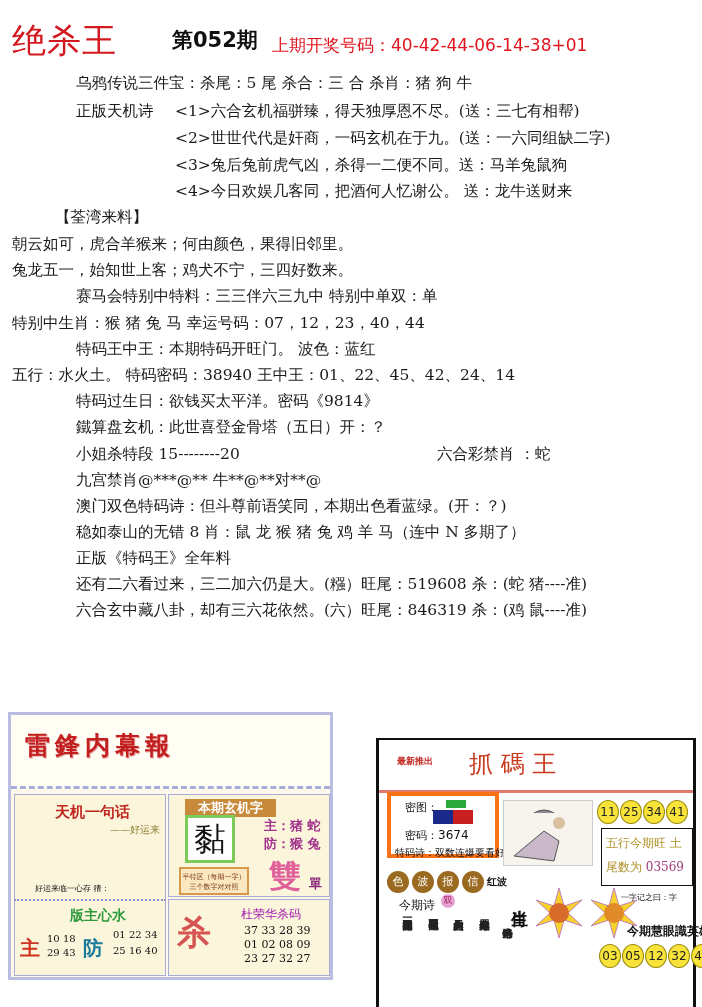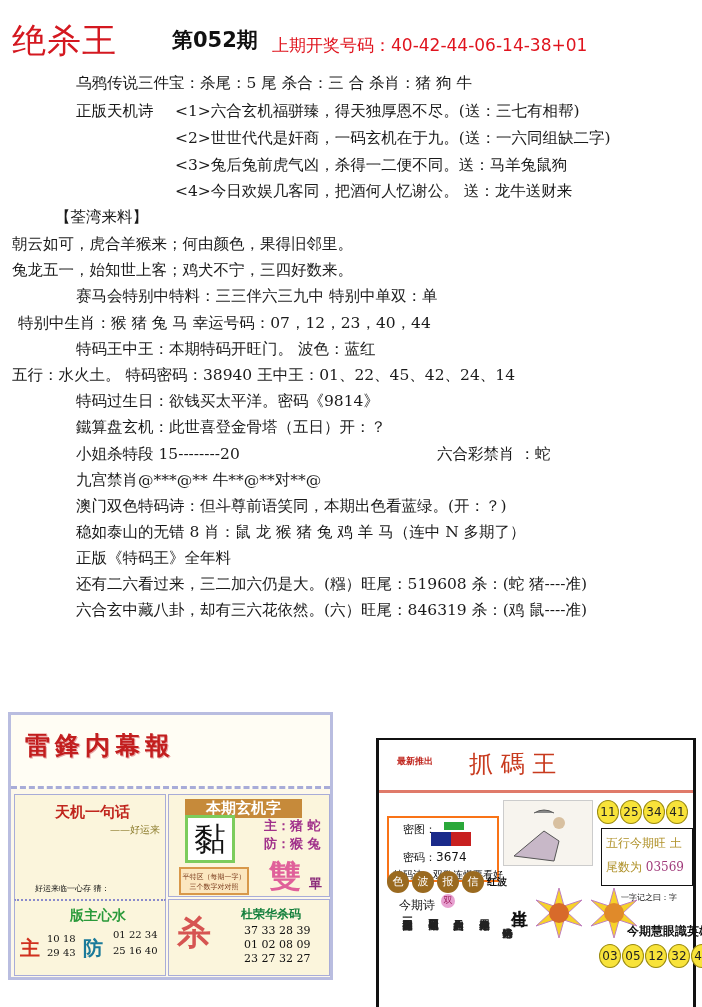--- a/index.html
+++ b/index.html
@@ -34,21 +34,21 @@
 <div class="abs line" style="left:76px;top:73px;">乌鸦传说三件宝：杀尾：5 尾  杀合：三  合  杀肖：猪  狗  牛</div>
 <div class="abs line" style="left:76px;top:101px;">正版天机诗</div>
 <div class="abs line" style="left:175px;top:101px;">&lt;1&gt;六合玄机福骈臻，得天独厚恩不尽。(送：三七有相帮)</div>
 <div class="abs line" style="left:175px;top:128px;">&lt;2&gt;世世代代是奸商，一码玄机在于九。(送：一六同组缺二字)</div>
 <div class="abs line" style="left:175px;top:155px;">&lt;3&gt;兔后兔前虎气凶，杀得一二便不同。送：马羊兔鼠狗</div>
 <div class="abs line" style="left:175px;top:181px;">&lt;4&gt;今日欢娱几客同，把酒何人忆谢公。  送：龙牛送财来</div>
 <div class="abs line" style="left:55px;top:207px;">【荃湾来料】</div>
 <div class="abs line" style="left:12px;top:234px;">朝云如可，虎合羊猴来；何由颜色，果得旧邻里。</div>
 <div class="abs line" style="left:12px;top:260px;">兔龙五一，始知世上客；鸡犬不宁，三四好数来。</div>
 <div class="abs line" style="left:76px;top:286px;">赛马会特别中特料：三三伴六三九中  特别中单双：单</div>
-<div class="abs line" style="left:18px;top:313px;">特别中生肖：猴  猪  兔  马  幸运号码：07，12，23，40，44</div>
+<div class="abs line" style="left:12px;top:313px;">特别中生肖：猴  猪  兔  马  幸运号码：07，12，23，40，44</div>
 <div class="abs line" style="left:76px;top:339px;">特码王中王：本期特码开旺门。  波色：蓝红</div>
 <div class="abs line" style="left:12px;top:365px;">五行：水火土。  特码密码：38940  王中王：01、22、45、42、24、14</div>
 <div class="abs line" style="left:76px;top:391px;">特码过生日：欲钱买太平洋。密码《9814》</div>
 <div class="abs line" style="left:76px;top:417px;">鐵算盘玄机：此世喜登金骨塔（五日）开：？</div>
 <div class="abs line" style="left:76px;top:444px;text-align:right;">小姐杀特段 15--------20</div>
 <div class="abs line" style="left:437px;top:444px;">六合彩禁肖  ：蛇</div>
 <div class="abs line" style="left:76px;top:470px;">九宫禁肖@***@**  牛**@**对**@</div>
 <div class="abs line" style="left:76px;top:496px;">澳门双色特码诗：但斗尊前语笑同，本期出色看蓝绿。(开：？)</div>
 <div class="abs line" style="left:76px;top:522px;">稳如泰山的无错 8 肖：鼠  龙  猴  猪  兔  鸡  羊  马（连中 N 多期了）</div>
 <div class="abs line" style="left:76px;top:548px;">正版《特码王》全年料</div>
@@ -58,21 +58,21 @@
 <div class="panel" id="left-panel">
   <div class="top">
     <div class="title">雷鋒内幕報</div>
   </div>
   <div class="cell" style="left:3px;top:79px;width:152px;height:128px;">
     <div class="abs" style="left:40px;top:8px;font-size:15px;color:#c0261e;font-weight:bold;">天机一句话</div>
     <div class="abs small" style="left:95px;top:28px;color:#8a7a2a;">——好运来</div>
     <div class="abs" style="left:20px;top:88px;font-size:8px;">好运来临一心存  猜：</div>
   </div>
   <div class="cell" style="left:157px;top:79px;width:162px;height:103px;">
-    <div class="abs" style="left:16px;top:4px;font-size:15px;font-weight:bold;color:#fff;background:#c68a3a;padding:0 21px;">本期玄机字</div>
+    <div class="abs" style="left:16px;top:4px;font-size:13px;font-weight:bold;color:#fff;background:#c68a3a;padding:0 13px;">本期玄机字</div>
     <div class="abs" style="left:16px;top:20px;width:50px;height:48px;border:3px solid #7ccc5c;background:#fff;font-size:32px;text-align:center;line-height:42px;">黏</div>
     <div class="abs" style="left:95px;top:22px;font-size:13px;font-weight:bold;color:#a0308a;">主：猪 蛇</div>
     <div class="abs" style="left:95px;top:40px;font-size:13px;font-weight:bold;color:#a0308a;">防：猴 兔</div>
     <div class="abs" style="left:10px;top:72px;width:70px;height:28px;background:#fbe7c0;border:2px solid #d8984a;font-size:7px;text-align:center;padding-top:3px;color:#7a3a1a;">
       <div>平特区（每期一字）</div>
       <div>三个数字对对照</div>
     </div>
     <div class="abs" style="left:100px;top:60px;font-size:32px;font-weight:bold;color:#e0609a;">雙</div>
     <div class="abs" style="left:140px;top:80px;font-size:13px;font-weight:bold;color:#8a2a7a;">單</div>
   </div>
@@ -80,32 +80,32 @@
     <div class="abs" style="left:55px;top:6px;font-size:14px;font-weight:bold;color:#2a9a3a;">版主心水</div>
     <div class="abs" style="left:5px;top:34px;font-size:20px;font-weight:bold;color:#d0301e;">主</div>
     <div class="abs small" style="left:32px;top:32px;">10 18</div>
     <div class="abs small" style="left:32px;top:46px;">29 43</div>
     <div class="abs" style="left:68px;top:34px;font-size:20px;font-weight:bold;color:#1a7a9a;">防</div>
     <div class="abs small" style="left:98px;top:28px;">01 22 34</div>
     <div class="abs small" style="left:98px;top:44px;">25 16 40</div>
   </div>
   <div class="cell" style="left:157px;top:184px;width:162px;height:77px;">
     <div class="abs" style="left:8px;top:10px;font-size:34px;font-weight:bold;color:#d03a3a;opacity:0.85;">杀</div>
-    <div class="abs" style="left:72px;top:6px;font-size:12px;font-weight:bold;color:#15803d;text-align:right;">杜荣华杀码</div>
+    <div class="abs" style="left:72px;top:6px;font-size:12px;font-weight:normal;color:#a21caf;text-align:right;">杜荣华杀码</div>
     <div class="abs" style="left:75px;top:24px;font-size:11px;">37  33  28  39</div>
     <div class="abs" style="left:75px;top:38px;font-size:11px;">01  02  08  09</div>
     <div class="abs" style="left:75px;top:52px;font-size:11px;">23  27  32  27</div>
   </div>
 </div>
 
 <div class="panel" id="right-panel">
   <div class="abs" style="left:18px;top:15px;font-size:9px;color:#c0261e;font-weight:bold;">最新推出</div>
   <div class="abs" style="left:90px;top:8px;font-size:24px;font-weight:normal;color:#c83a1e;">抓  碼  王</div>
   <div class="abs" style="left:0;top:50px;width:314px;height:3px;background:#e07a6a;"></div>
-  <div class="abs" style="left:8px;top:76px;width:112px;height:66px;border:2px solid #f97316;">
+  <div class="abs" style="left:8px;top:52px;width:112px;height:66px;border:4px solid #f97316;">
     <div class="abs" style="left:14px;top:4px;font-size:11px;">密图：</div>
     <div class="abs" style="left:42px;top:14px;width:40px;height:14px;background:linear-gradient(90deg,#1a2a8a 50%,#c82020 50%);"></div>
     <div class="abs" style="left:55px;top:4px;width:20px;height:8px;background:#2aa83a;"></div>
     <div class="abs" style="left:14px;top:32px;font-size:11px;"><span>密码：</span><span style="font-size:12px;font-family:'DejaVu Sans',sans-serif;">3674</span></div>
     <div class="abs" style="left:4px;top:50px;font-size:10px;"><span>特码诗：</span><span>双数连爆要看好</span></div>
   </div>
   <div class="abs" style="left:124px;top:60px;width:90px;height:66px;background:#f7f4ee;border:1px solid #ccc;">
     <svg width="90" height="66" viewBox="0 0 90 66">
         <path d="M30 12 q10 -6 20 0" stroke="#555" fill="#888"></path>
         <path d="M10 55 L40 30 L55 40 L50 60 Z" fill="#c8b8c8" stroke="#555"></path>

